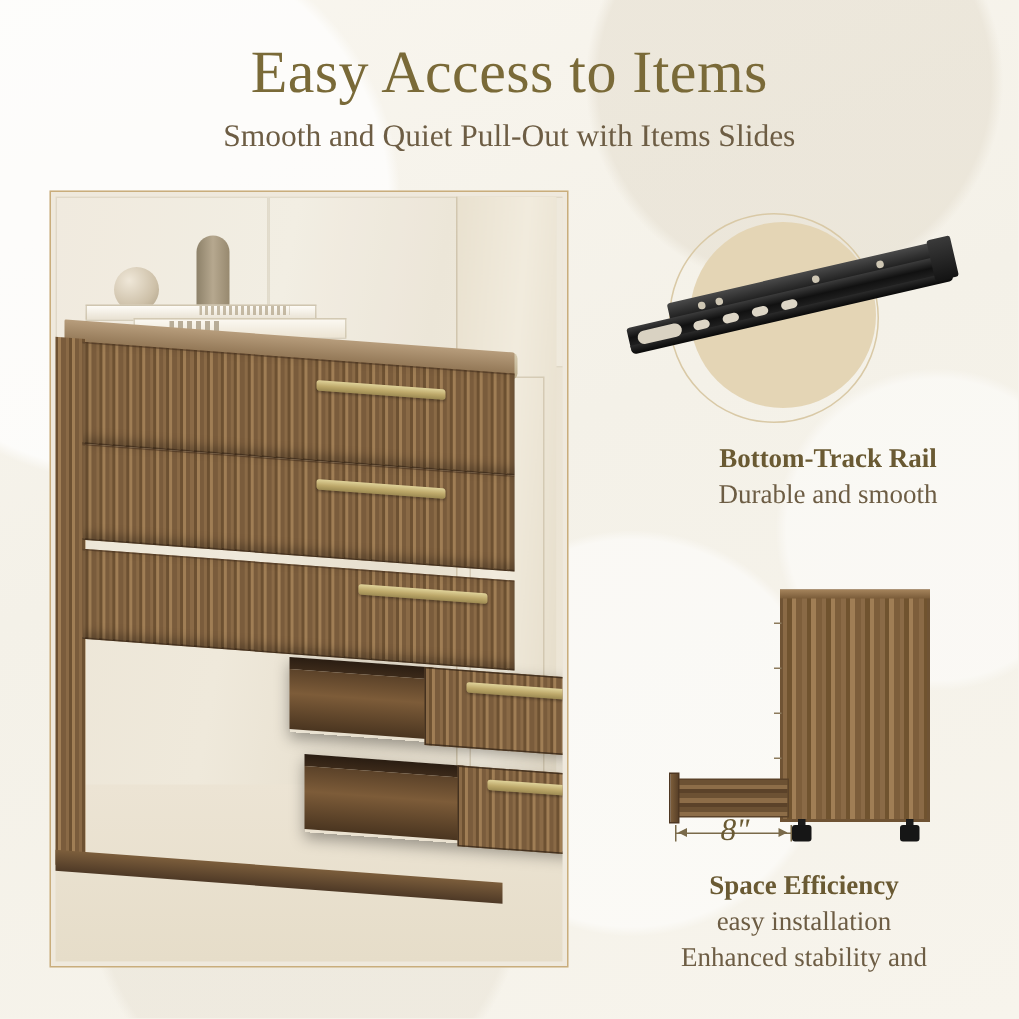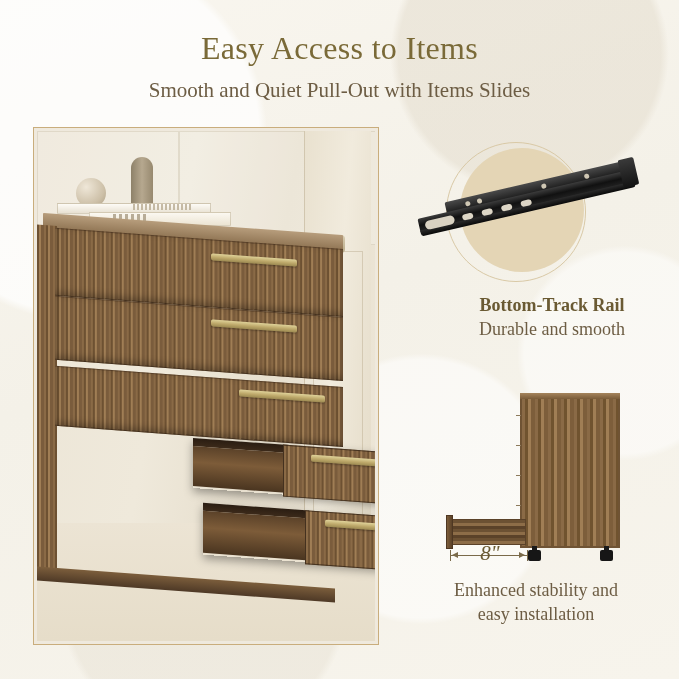--- a/index.html
+++ b/index.html
@@ -18,21 +18,21 @@
       radial-gradient(circle at 62% 72%, rgba(255,255,255,.55) 0 20%, rgba(0,0,0,0) 21%),
       radial-gradient(circle at 30% 88%, rgba(230,224,210,.45) 0 18%, rgba(0,0,0,0) 19%),
       radial-gradient(circle at 92% 52%, rgba(255,255,255,.5) 0 14%, rgba(0,0,0,0) 15%),
       linear-gradient(160deg,#f9f6ef 0%,#f4f1e8 45%,#f7f4ec 100%);
     opacity:1;
   }
 
   
   .header{position:absolute;left:0;right:0;top:24px;text-align:center;z-index:5;}
   .title{
-    font-size:32px;line-height:48px;color:#7a6a38;letter-spacing:.3px;
+    font-size:40px;line-height:48px;color:#7a6a38;letter-spacing:.3px;
     font-family:"Liberation Serif", serif;
   }
   .subtitle{
     margin-top:4px;font-size:21px;line-height:28px;color:#6d5d44;
     font-family:"Liberation Serif", serif;
   }
 
   
   .photo-frame{
     position:absolute;left:33px;top:127px;width:346px;height:518px;
@@ -397,15 +397,16 @@
     <div class="cstem"></div>
     <div class="cbody"></div>
   </div>
   <div class="sv-caster svc2">
     <div class="cstem"></div>
     <div class="cbody"></div>
   </div>
 </div>
 
 <div class="feature" style="left:400px;top:578px;width:272px;">
+  <div class="feature-title">Space Efficiency</div>
+  <div class="feature-desc">easy installation</div>
   <div class="feature-desc">Enhanced stability and</div>
-  <div class="feature-desc">easy installation</div>
 </div>
 
 </body></html>

